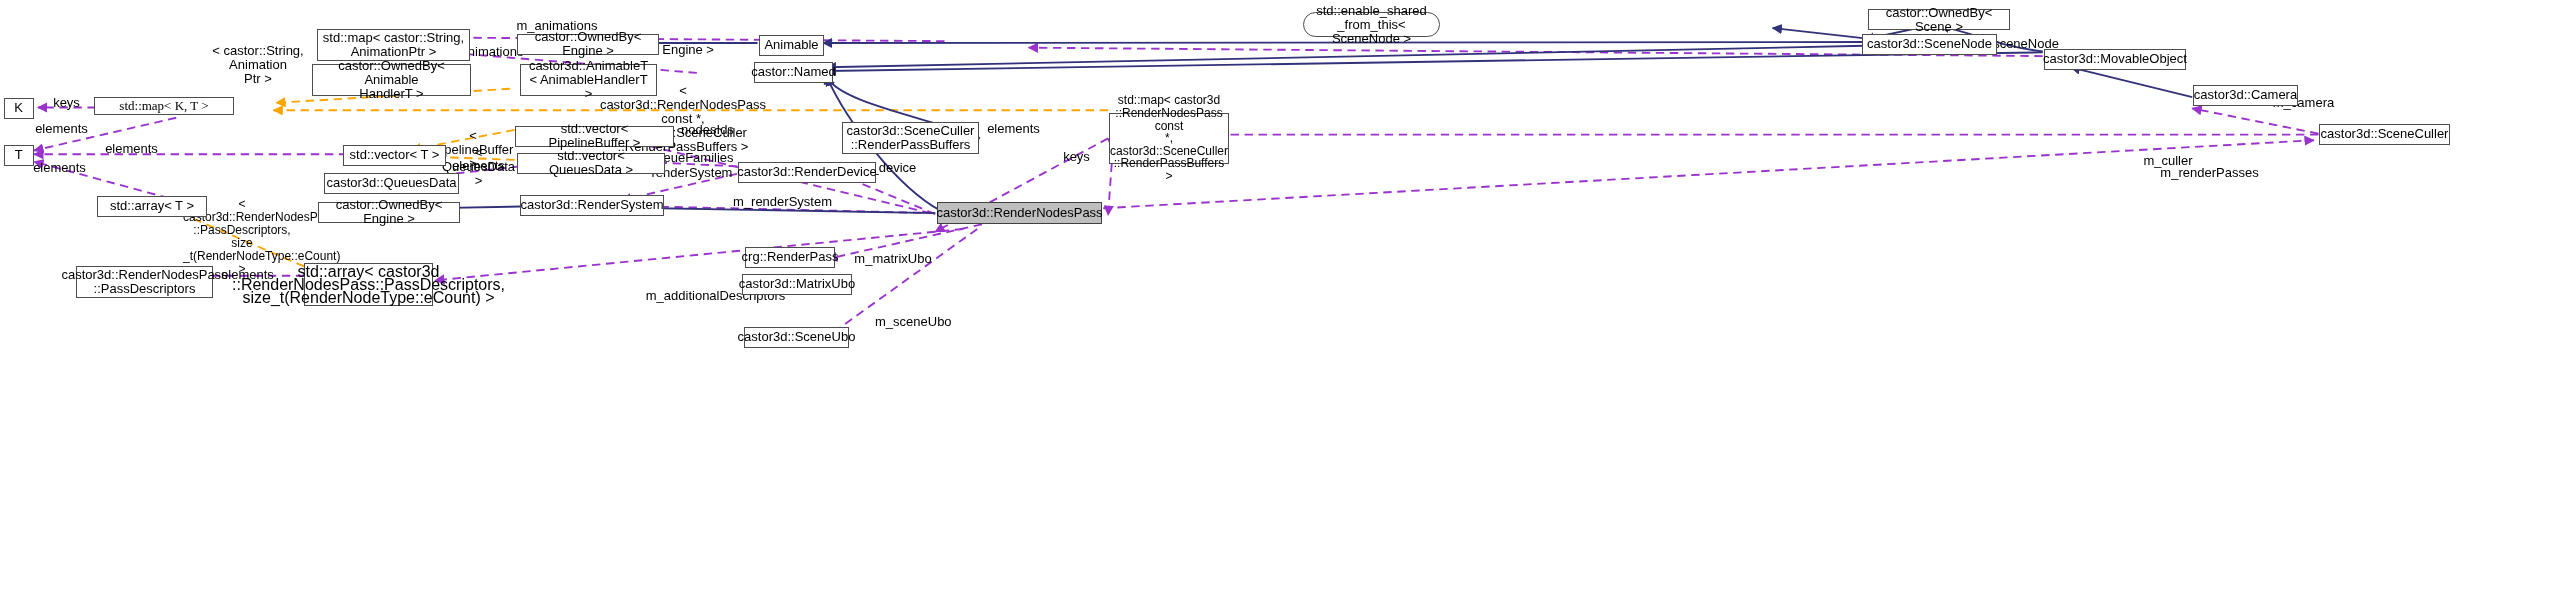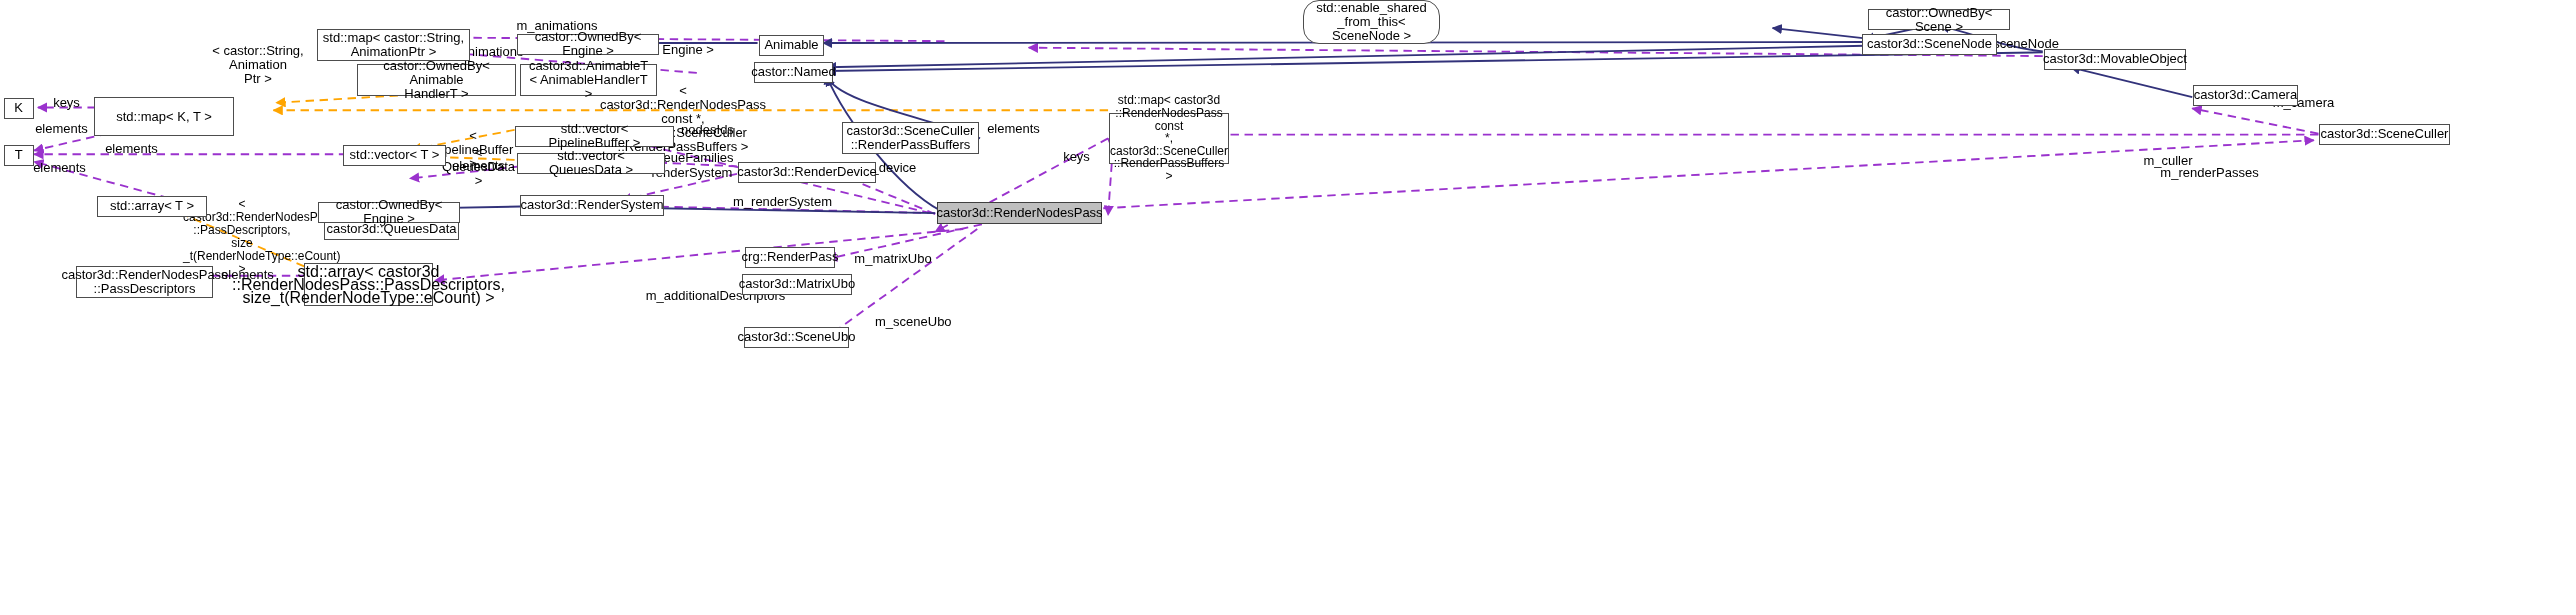--- a/index.html
+++ b/index.html
@@ -165,61 +165,61 @@
       <path d="M556,221 L452,223"></path>
 
       <path d="M1000,228 L659,222"></path>
     </g>
   </svg>
 
   <div class="node thick" style="left:3.7px;top:98px;width:30px;height:20.6px;"><span>K</span></div>
 
   <div class="node thick" style="left:3.7px;top:145px;width:30px;height:20.6px;"><span>T</span></div>
 
-  <div class="node thick" style="left:94px;top:97px;width:140px;height:39px;"><span>std::map&lt; K, T &gt;</span></div>
+  <div class="node thick" style="left:94px;top:97px;width:140px;height:18px;font-family:Liberation Serif, serif;"><span>std::map&lt; K, T &gt;</span></div>
 
   <div class="node thick" style="left:343px;top:145px;width:103px;height:20.6px;"><span>std::vector&lt; T &gt;</span></div>
 
   <div class="node thick" style="left:97px;top:196px;width:110px;height:20.6px;"><span>std::array&lt; T &gt;</span></div>
 
   <div class="node thick" style="left:317px;top:29px;width:153px;height:32px;"><span>std::map&lt; castor::String,
 AnimationPtr &gt;</span></div>
 
-  <div class="node thick" style="left:312px;top:64px;width:159px;height:32px;margin-left:45px;"><span>castor::OwnedBy&lt; Animable
+  <div class="node thick" style="left:312px;top:64px;width:159px;height:32px;"><span>castor::OwnedBy&lt; Animable
 HandlerT &gt;</span></div>
 
   <div class="node thick" style="left:520px;top:64px;width:137px;height:32px;"><span>castor3d::AnimableT
 &lt; AnimableHandlerT &gt;</span></div>
 
   <div class="node thick" style="left:517px;top:34px;width:142px;height:20.6px;"><span>castor::OwnedBy&lt; Engine &gt;</span></div>
 
   <div class="node thick" style="left:515px;top:126px;width:159px;height:20.6px;"><span>std::vector&lt; PipelineBuffer &gt;</span></div>
 
   <div class="node thick" style="left:517px;top:153px;width:148px;height:20.6px;"><span>std::vector&lt; QueuesData &gt;</span></div>
 
-  <div class="node thick" style="left:324px;top:173px;width:135px;height:20.6px;margin-top:46px;"><span>castor3d::QueuesData</span></div>
+  <div class="node thick" style="left:324px;top:173px;width:135px;height:20.6px;"><span>castor3d::QueuesData</span></div>
 
   <div class="node thick" style="left:318px;top:202px;width:142px;height:20.6px;"><span>castor::OwnedBy&lt; Engine &gt;</span></div>
 
   <div class="node thick" style="left:520px;top:195px;width:144px;height:20.6px;"><span>castor3d::RenderSystem</span></div>
 
   <div class="node thick" style="left:738px;top:162px;width:138px;height:20.6px;"><span>castor3d::RenderDevice</span></div>
 
   <div class="node thick" style="left:76px;top:266px;width:137px;height:32px;"><span>castor3d::RenderNodesPass
 ::PassDescriptors</span></div>
 
   <div class="node thick" style="left:304px;top:263px;width:129px;height:43px;font-size:16px;line-height:13px;"><span>std::array&lt; castor3d
 ::RenderNodesPass::PassDescriptors,
 size_t(RenderNodeType::eCount) &gt;</span></div>
 
   <div class="node thick" style="left:759px;top:35px;width:65px;height:20.6px;"><span>Animable</span></div>
 
   <div class="node thick" style="left:754px;top:62px;width:79px;height:20.6px;"><span>castor::Named</span></div>
 
-  <div class="node thick" style="left:1303px;top:0;width:137px;height:44px;border-radius:16px;"><span>std::enable_shared
+  <div class="node thick" style="left:1303px;top:12px;width:137px;height:25px;border-radius:16px;"><span>std::enable_shared
 _from_this&lt; SceneNode &gt;</span></div>
 
   <div class="node thick" style="left:1862px;top:34px;width:135px;height:20.6px;"><span>castor3d::SceneNode</span></div>
 
   <div class="node thick" style="left:1868px;top:9.4px;width:142px;height:20.6px;"><span>castor::OwnedBy&lt; Scene &gt;</span></div>
 
   <div class="node thick" style="left:2044px;top:49px;width:142px;height:20.6px;"><span>castor3d::MovableObject</span></div>
 
   <div class="node thick" style="left:2193px;top:85px;width:105px;height:20.6px;"><span>castor3d::Camera</span></div>
 

